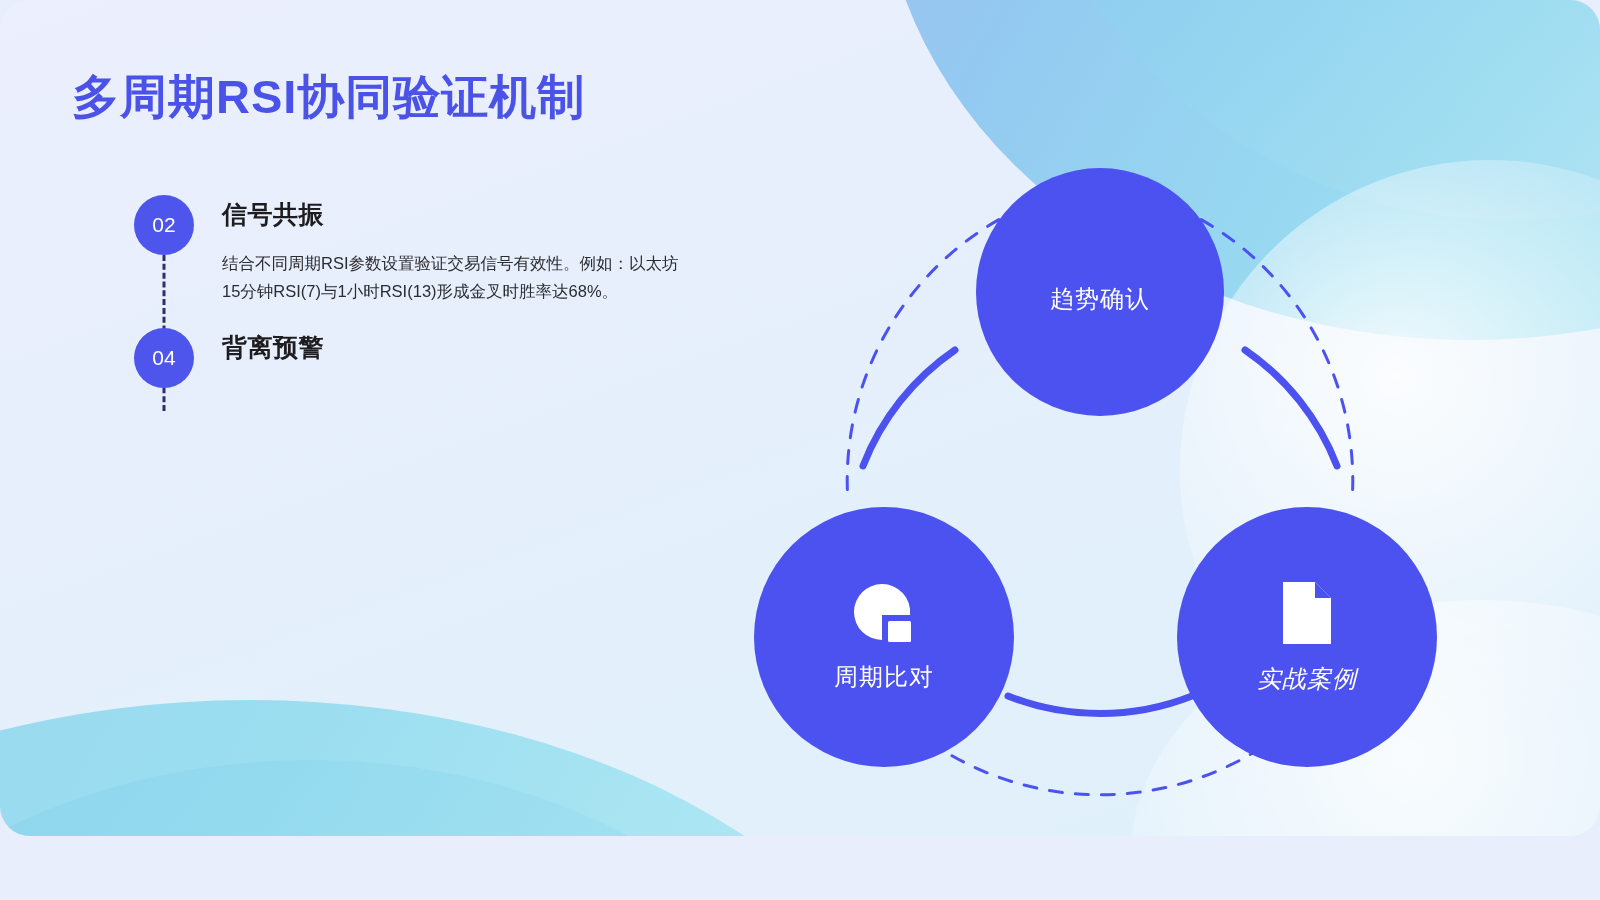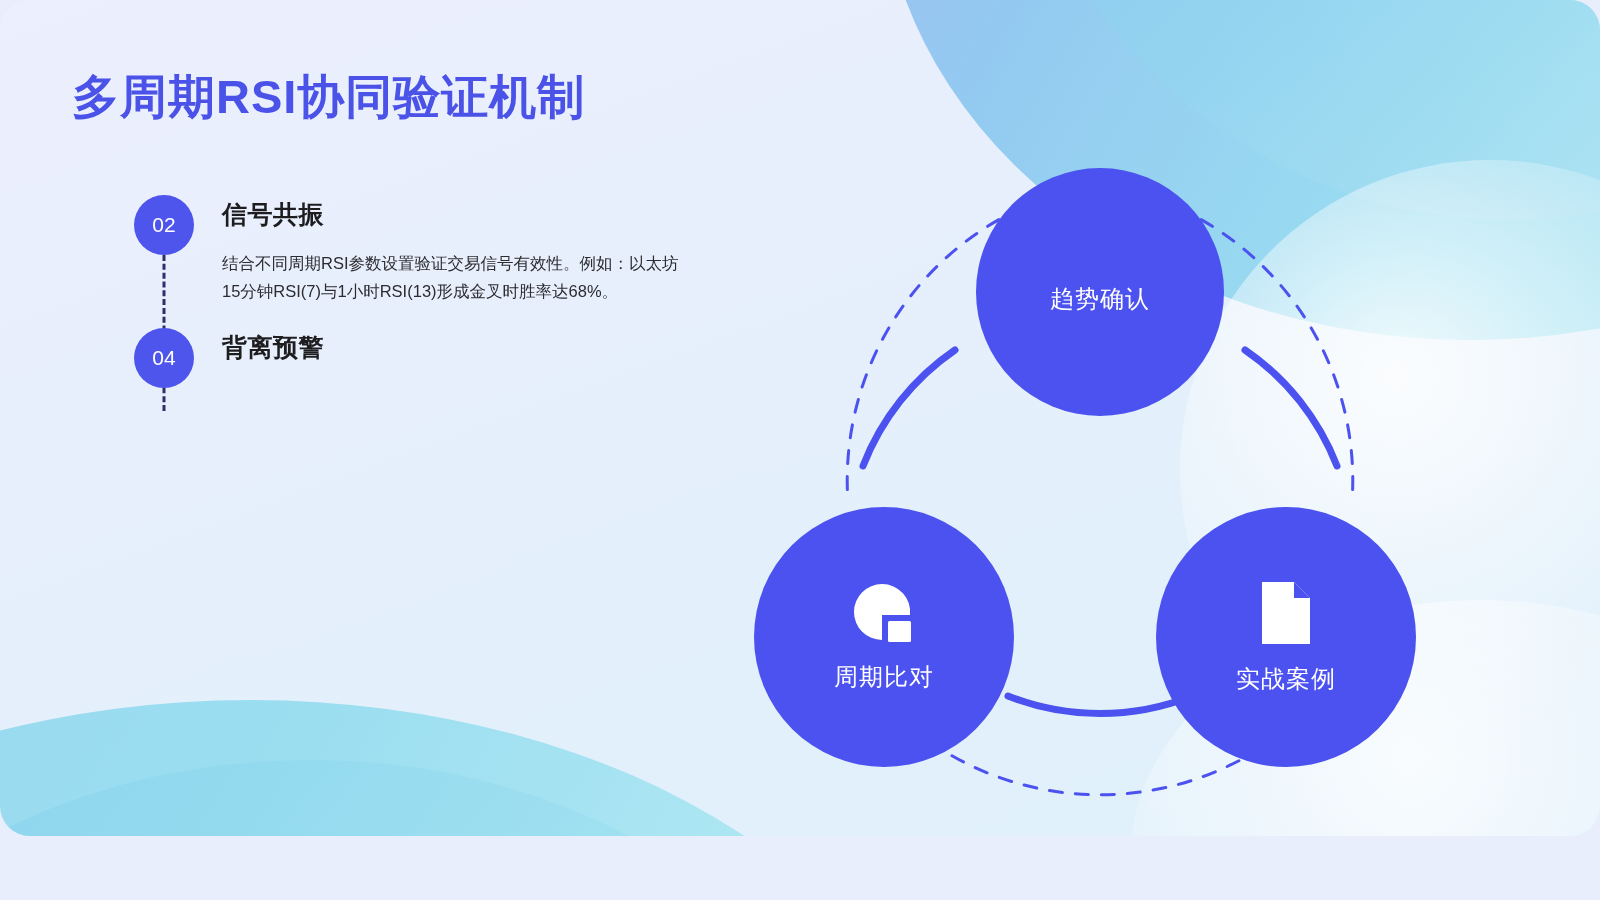--- a/index.html
+++ b/index.html
@@ -204,22 +204,23 @@
   }
   .node-left {
     width: 260px;
     height: 260px;
     left: 14px;
     top: 357px;
   }
   .node-right {
     width: 260px;
     height: 260px;
-    left: 416px;
+    left: 437px;
     top: 357px;
+    font-style: italic;
   }
   .node-label {
     font-size: 24px;
     line-height: 1.24;
     font-weight: 400;
     letter-spacing: 1px;
     max-width: 122px;
     word-break: break-all;
   }
   .node-icon {

